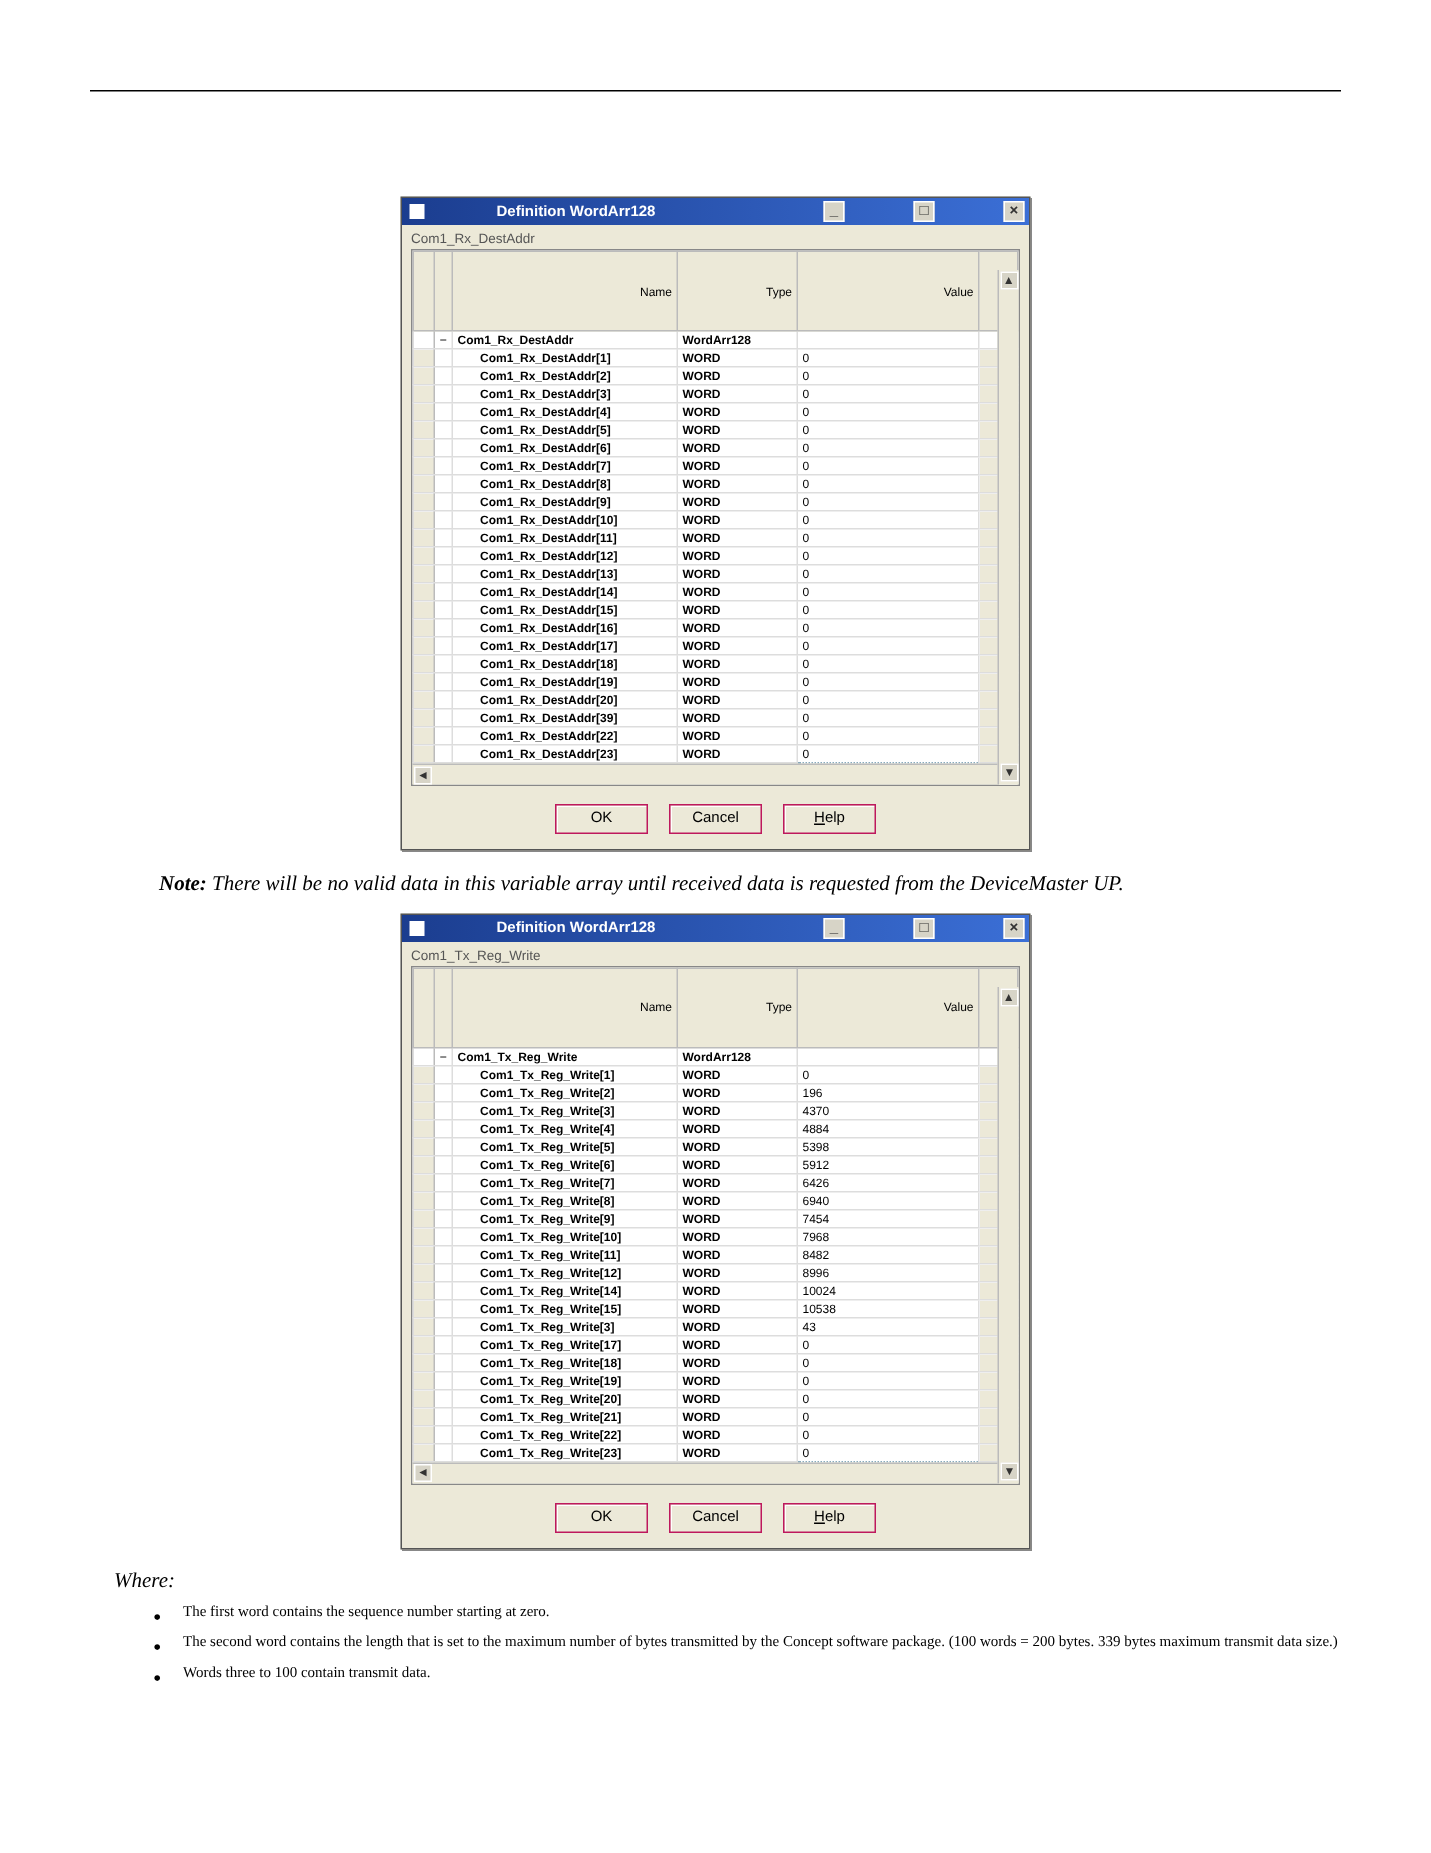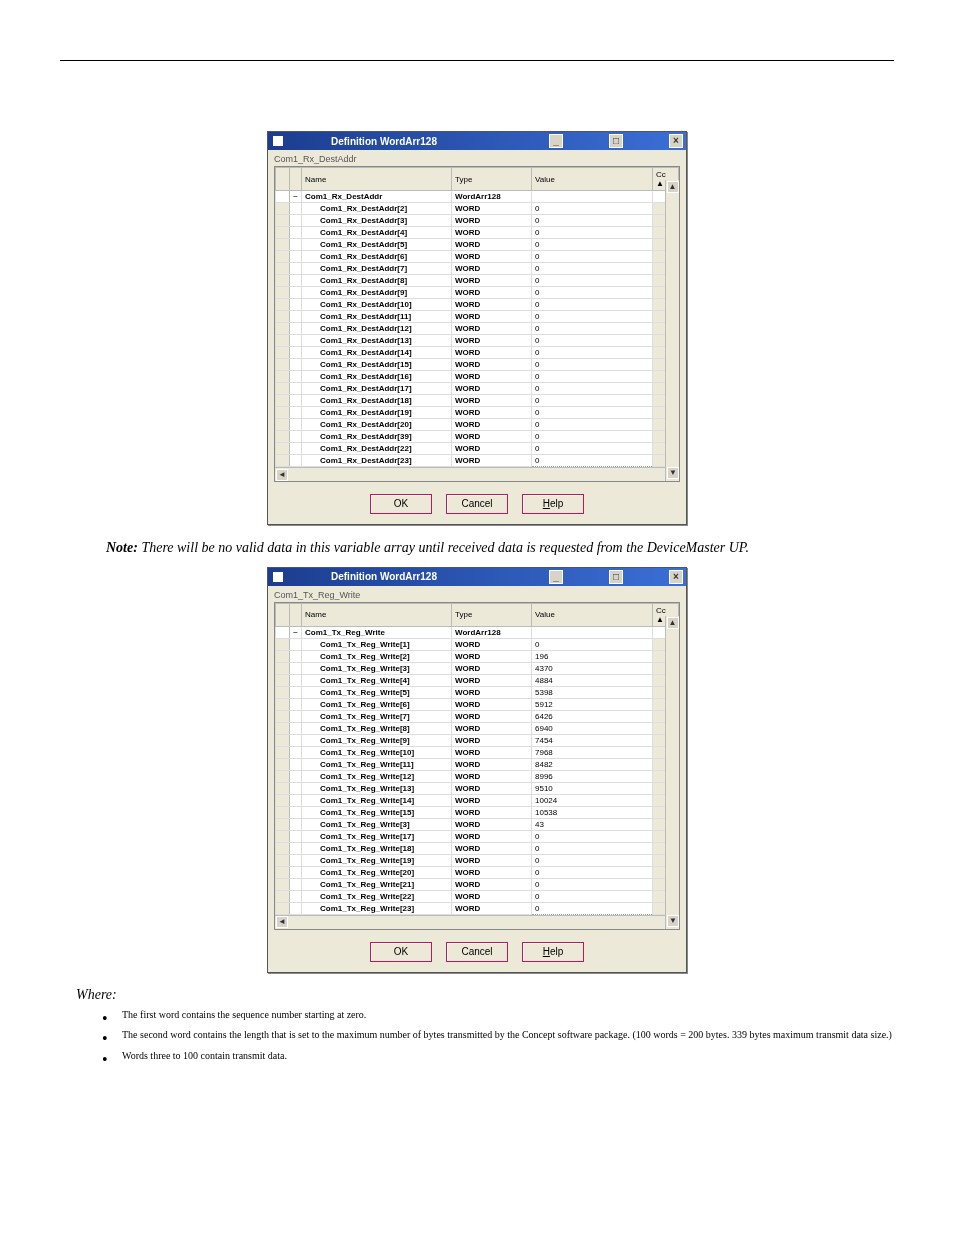--- a/index.html
+++ b/index.html
@@ -79,22 +79,22 @@
   table.grid {
     width: 100%;
     border-collapse: collapse;
     table-layout: fixed;
   }
   table.grid th {
     background: #ece9d8;
     border: 1px solid #bbb;
     font-size: 8px;
     font-weight: normal;
-    padding: 2px 3px;
-    text-align: left;
+    padding: 17px 3px;
+    text-align: right;
     color: #000;
   }
   table.grid td {
     border: 1px solid #ddd;
     font-size: 8px;
     padding: 0 3px;
     height: 12px;
     white-space: nowrap;
     overflow: hidden;
   }
@@ -234,20 +234,28 @@
               <th class="cccol"><span>Cc</span> ▲</th>
             </tr>
           </thead>
           <tbody id="grid1-body">
               <tr class="parent">
                 <td class="idx"></td>
                 <td class="expand">−</td>
                 <td class="namecol">Com1_Rx_DestAddr</td>
                 <td class="typecol">WordArr128</td>
                 <td class="valcol"></td>
+                <td class="cccol"></td>
+              </tr>
+              <tr class="child">
+                <td class="idx"></td>
+                <td class="expand"></td>
+                <td class="namecol">Com1_Rx_DestAddr[1]</td>
+                <td class="typecol">WORD</td>
+                <td class="valcol">0</td>
                 <td class="cccol"></td>
               </tr>
               <tr class="child">
                 <td class="idx"></td>
                 <td class="expand"></td>
                 <td class="namecol">Com1_Rx_DestAddr[2]</td>
                 <td class="typecol">WORD</td>
                 <td class="valcol">0</td>
                 <td class="cccol"></td>
               </tr>
@@ -567,28 +575,20 @@
                 <td class="idx"></td>
                 <td class="expand"></td>
                 <td class="namecol">Com1_Tx_Reg_Write[12]</td>
                 <td class="typecol">WORD</td>
                 <td class="valcol">8996</td>
                 <td class="cccol"></td>
               </tr>
               <tr class="child">
                 <td class="idx"></td>
                 <td class="expand"></td>
-                <td class="namecol">Com1_Tx_Reg_Write[13]</td>
-                <td class="typecol">WORD</td>
-                <td class="valcol">9510</td>
-                <td class="cccol"></td>
-              </tr>
-              <tr class="child">
-                <td class="idx"></td>
-                <td class="expand"></td>
                 <td class="namecol">Com1_Tx_Reg_Write[14]</td>
                 <td class="typecol">WORD</td>
                 <td class="valcol">10024</td>
                 <td class="cccol"></td>
               </tr>
               <tr class="child">
                 <td class="idx"></td>
                 <td class="expand"></td>
                 <td class="namecol">Com1_Tx_Reg_Write[15]</td>
                 <td class="typecol">WORD</td>

